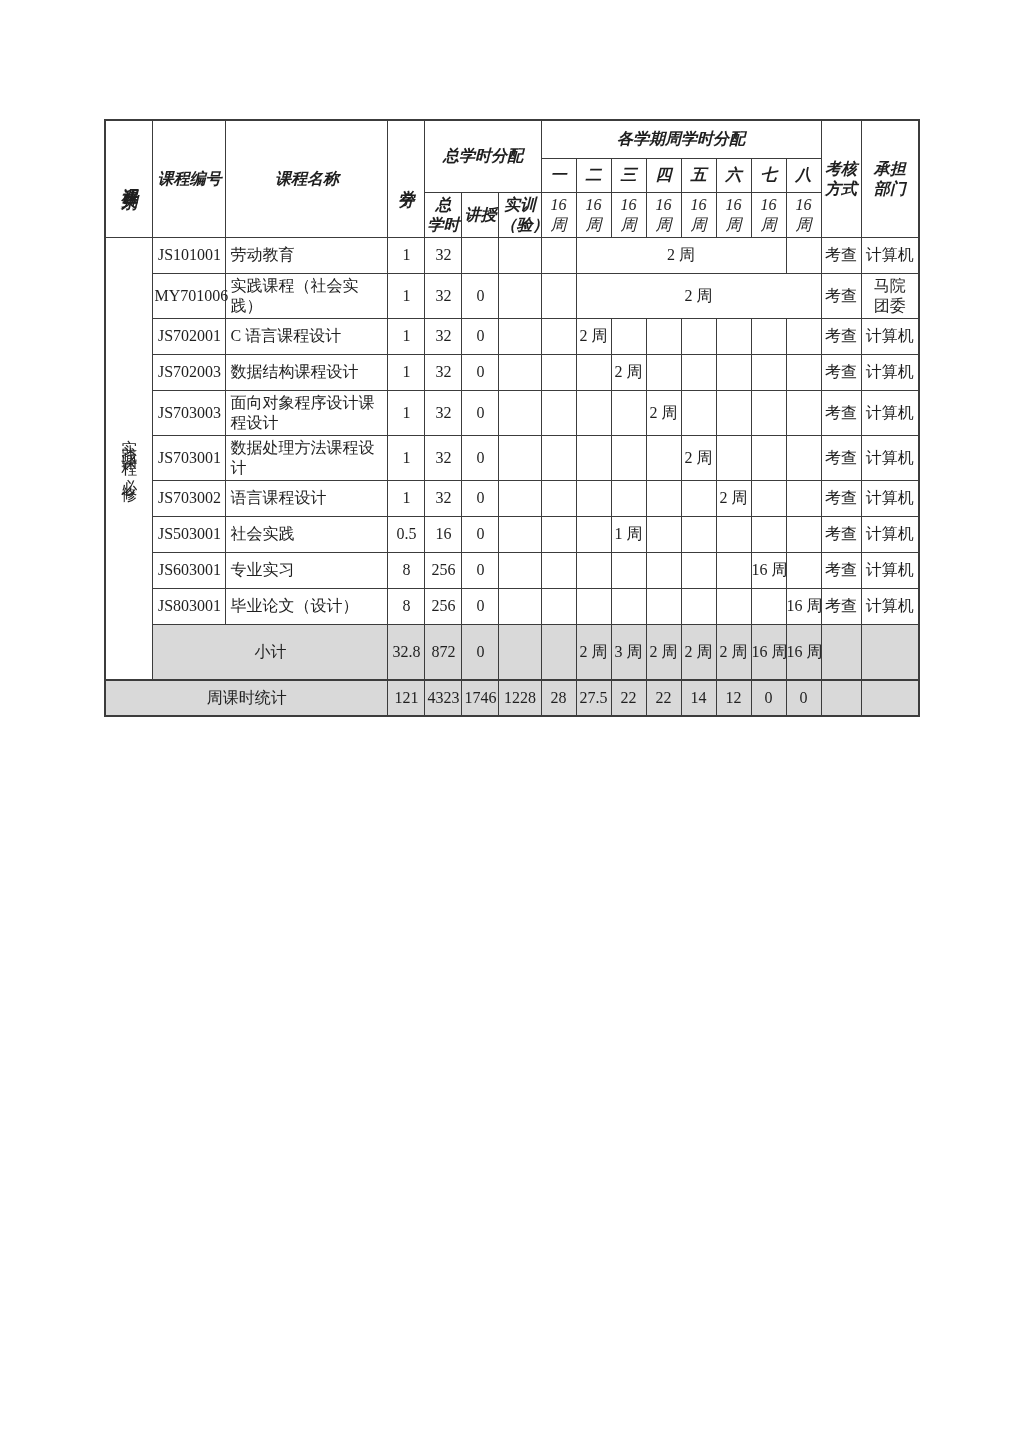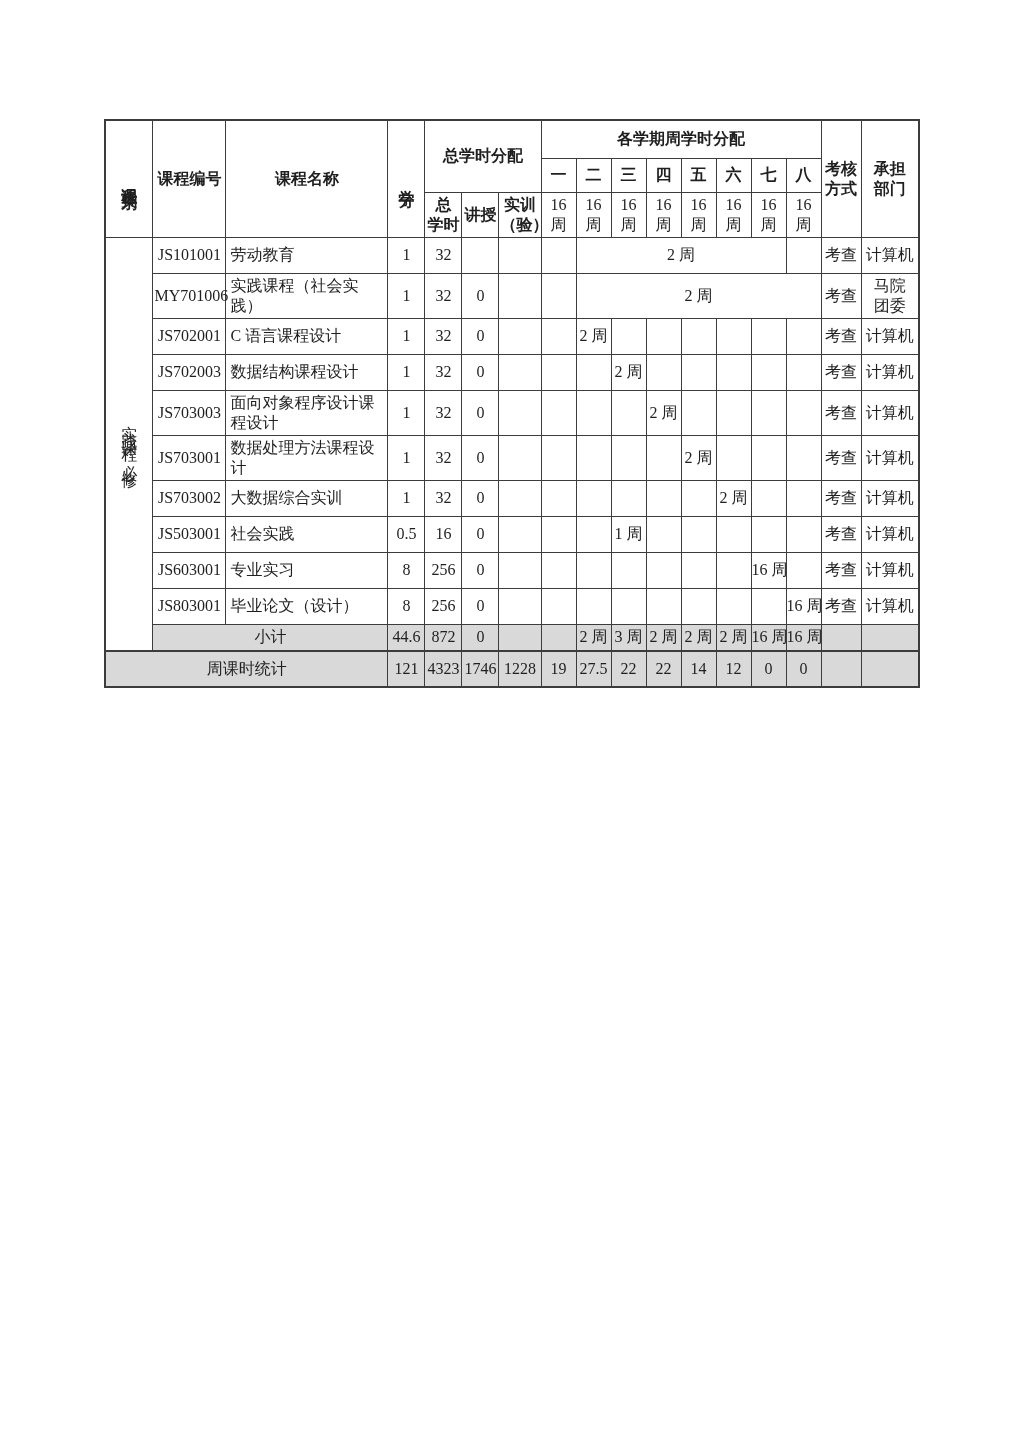--- a/index.html
+++ b/index.html
@@ -35,21 +35,21 @@
   }
   th, td {
     border: 1px solid var(--grid);
     text-align: center;
     vertical-align: middle;
     font-size: 16px;
     line-height: 1.25;
     padding: 2px 1px;
     white-space: pre-line;
   }
-  th { font-weight: bold; }
+  th { font-weight: bold; font-style: italic; }
   th.weeks { font-weight: normal; }
   thead tr:nth-child(1) { height: 38px; }
   thead tr:nth-child(2) { height: 34px; }
   thead tr:nth-child(3) { height: 40px; }
   tbody tr { height: 36px; }
   td.name {
     text-align: left;
     padding-left: 4px;
     padding-right: 10px;
   }
@@ -57,21 +57,21 @@
     writing-mode: vertical-rl;
     letter-spacing: 2px;
     padding: 2px 0;
   }
   td.cat-cell {
     letter-spacing: 8px;
     font-size: 16px;
   }
   .sem { padding: 0; white-space: nowrap; }
   .gray { background: var(--gray); }
-  tr.row-subtotal { height: 27px; }
+  tr.row-subtotal { height: 56px; }
   tr.row-stats { height: 36px; }
   tr.row-stats td { border-top-width: 2px; }
 </style>
 </head>
 <body>
 
 <div class="page">
   <div class="table-wrap">
     <table>
       <colgroup>
@@ -235,21 +235,21 @@
             <td class="sem" colspan="1"></td>
             <td class="sem" colspan="1">2 周</td>
             <td class="sem" colspan="1"></td>
             <td class="sem" colspan="1"></td>
             <td class="sem" colspan="1"></td>
             <td>考查</td>
             <td>计算机</td>
           </tr>
           <tr>
             <td>JS703002</td>
-            <td class="name">大数据综合实训</td>
+            <td class="name">语言课程设计</td>
             <td>1</td>
             <td>32</td>
             <td>0</td>
             <td></td>
             <td class="sem" colspan="1"></td>
             <td class="sem" colspan="1"></td>
             <td class="sem" colspan="1"></td>
             <td class="sem" colspan="1"></td>
             <td class="sem" colspan="1"></td>
             <td class="sem" colspan="1">2 周</td>
@@ -307,42 +307,42 @@
             <td class="sem" colspan="1"></td>
             <td class="sem" colspan="1"></td>
             <td class="sem" colspan="1"></td>
             <td class="sem" colspan="1"></td>
             <td class="sem" colspan="1">16 周</td>
             <td>考查</td>
             <td>计算机</td>
           </tr>
           <tr class="row-subtotal">
             <td class="gray" colspan="2">小计</td>
-            <td class="gray">44.6</td>
+            <td class="gray">32.8</td>
             <td class="gray">872</td>
             <td class="gray">0</td>
             <td class="gray"></td>
             <td class="sem gray" colspan="1"></td>
             <td class="sem gray" colspan="1">2 周</td>
             <td class="sem gray" colspan="1">3 周</td>
             <td class="sem gray" colspan="1">2 周</td>
             <td class="sem gray" colspan="1">2 周</td>
             <td class="sem gray" colspan="1">2 周</td>
             <td class="sem gray" colspan="1">16 周</td>
             <td class="sem gray" colspan="1">16 周</td>
             <td class="gray"></td>
             <td class="gray"></td>
           </tr>
           <tr class="row-stats">
             <td class="gray" colspan="3">周课时统计</td>
             <td class="gray">121</td>
             <td class="gray">4323</td>
             <td class="gray">1746</td>
             <td class="gray">1228</td>
-            <td class="sem gray" colspan="1">19</td>
+            <td class="sem gray" colspan="1">28</td>
             <td class="sem gray" colspan="1">27.5</td>
             <td class="sem gray" colspan="1">22</td>
             <td class="sem gray" colspan="1">22</td>
             <td class="sem gray" colspan="1">14</td>
             <td class="sem gray" colspan="1">12</td>
             <td class="sem gray" colspan="1">0</td>
             <td class="sem gray" colspan="1">0</td>
             <td class="gray"></td>
             <td class="gray"></td>
           </tr>

